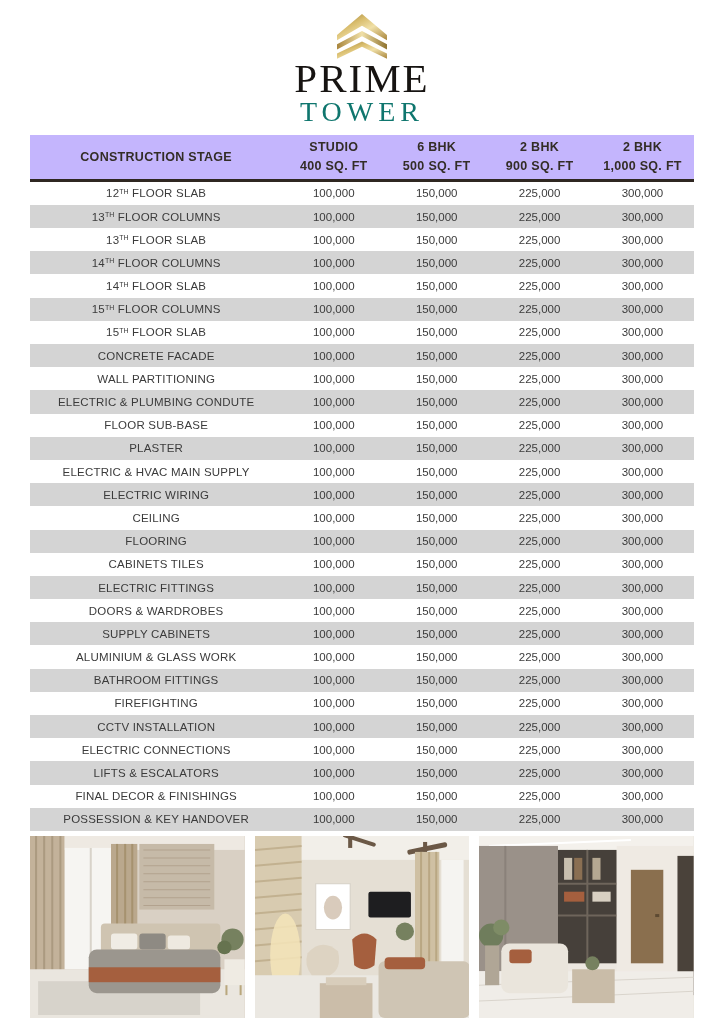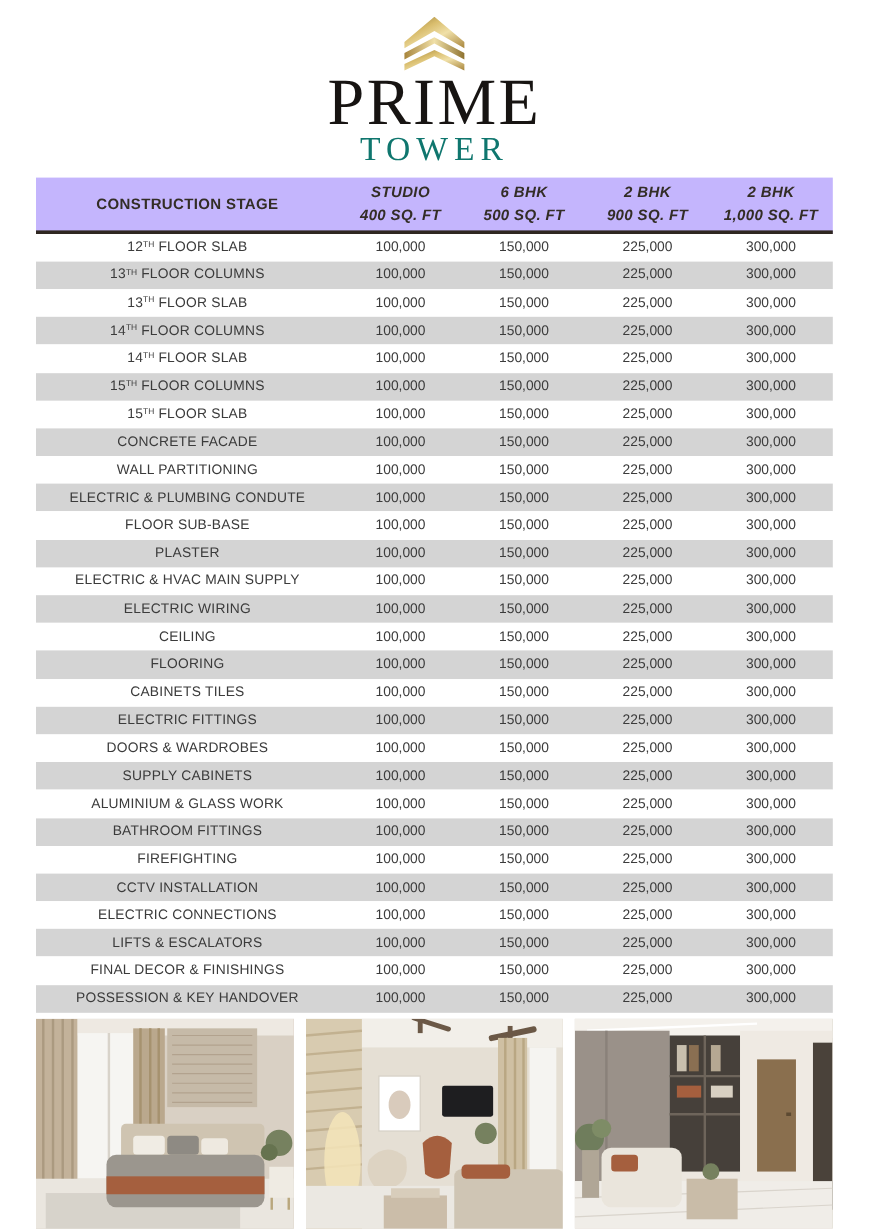--- a/index.html
+++ b/index.html
@@ -3,30 +3,30 @@
 <meta charset="utf-8">
 <style>
   html,body{margin:0;padding:0;background:#ffffff;}
   body{width:724px;height:1024px;font-family:"Liberation Sans",sans-serif;-webkit-font-smoothing:antialiased;}
   .page{position:relative;width:724px;height:1024px;background:#fff;overflow:hidden;}
 
   
   .logo{padding-top:14px;text-align:center;}
   .logo-mark{height:46px;display:flex;justify-content:center;}
   .logo-mark svg{width:66px;height:46px;display:block;}
-  .logo-title{font-family:"Liberation Serif",serif;font-weight:400;font-size:55px;line-height:0.92;letter-spacing:2px;color:#171412;}
+  .logo-title{font-family:"Liberation Serif",serif;font-weight:400;font-size:41px;line-height:0.92;letter-spacing:2px;color:#171412;}
   .logo-sub{font-family:"Liberation Serif",serif;font-weight:400;font-size:28px;line-height:1.0;letter-spacing:5px;color:#0f766e;}
 
   
   .ptable{margin:9px 30px 0 30px;}
   .thead{display:flex;align-items:center;height:44px;background:#c4b5fd;border-bottom:3px solid #2f2721;
          color:#332d26;font-weight:700;font-size:12.5px;letter-spacing:0.3px;}
   .c-stage{width:38%;text-align:center;}
   .c-val{width:15.5%;text-align:center;}
-  .thead .c-val{line-height:1.5;font-style:italic;}
+  .thead .c-val{line-height:1.5;}
   .tbody{}
   .trow{display:flex;align-items:center;height:23.2px;font-size:11.5px;color:#3b3b3b;background:#ffffff;}
   .trow.alt{background:#d4d4d4;}
   .trow .c-stage{letter-spacing:0.2px;}
   .sup{font-size:7px;position:relative;top:-3.5px;letter-spacing:0;}
 
   
   .gallery{display:flex;gap:10px;margin:5px 30px 0 30px;height:182px;}
   .ph{flex:1;overflow:hidden;background:#ddd6cc;}
   .ph svg{display:block;width:100%;height:100%;}

